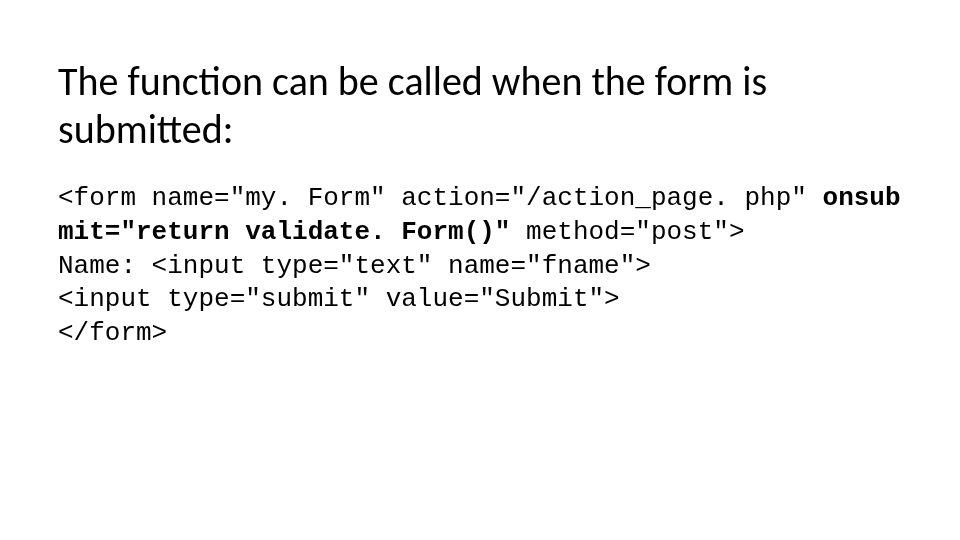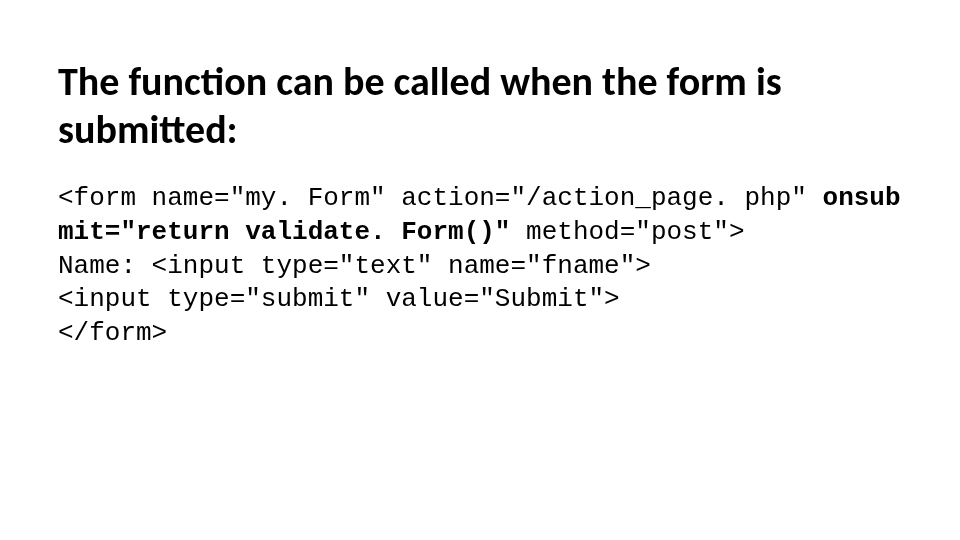--- a/index.html
+++ b/index.html
@@ -6,21 +6,21 @@
     body {
       width: 960px;
       height: 540px;
       font-family: Calibri, 'Segoe UI', sans-serif;
       background: #fff;
       color: #000;
       padding: 58px 58px 0 58px;
     }
     .heading {
       font-size: 40px;
-      font-weight: 700;
+      font-weight: 400;
       line-height: 1.2;
       margin-bottom: 28px;
     }
     .code-block {
       font-family: Consolas, 'Courier New', monospace;
       font-size: 26px;
       line-height: 1.3;
       white-space: pre-wrap;
       word-break: break-all;
       font-weight: 400;

